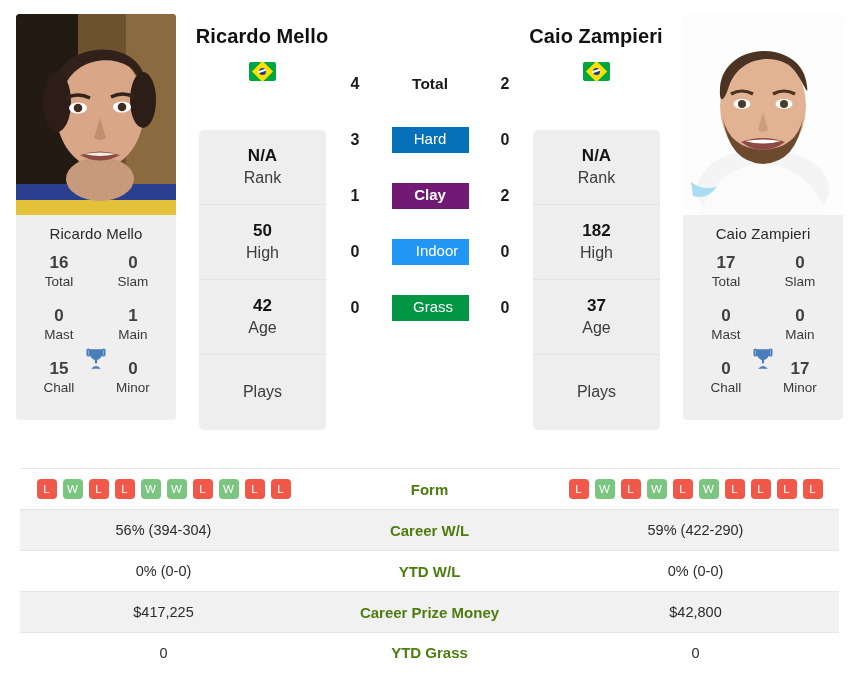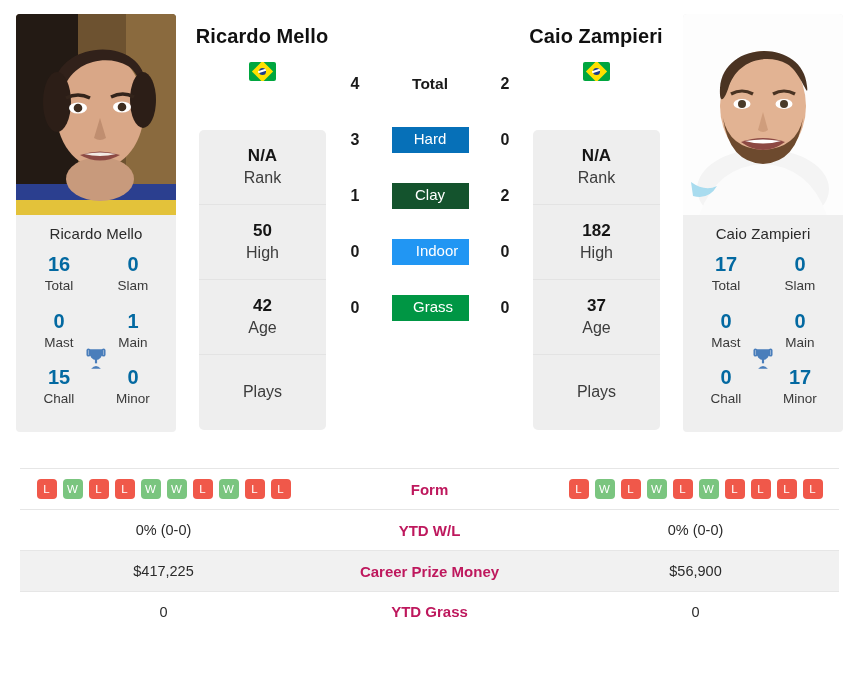--- a/index.html
+++ b/index.html
@@ -52,23 +52,23 @@
     padding: 0 10px 12px;
   }
   .titles-row {
     display: flex;
     justify-content: space-between;
     align-items: flex-start;
     padding: 2px 4px 12px;
   }
   .tstat { width: 58px; text-align: center; }
   .tstat .num {
-    font-size: 20px;
+    font-size: 17px;
     font-weight: bold;
-    color: #0369a1;
+    color: #404040;
     line-height: 1.25;
   }
   .tstat .lab {
     font-size: 13.5px;
     color: #3a3a3a;
     line-height: 1.3;
   }
   .trophy {
     position: absolute;
     left: 50%;
@@ -216,21 +216,21 @@
   .tcell {
     font-size: 14.5px;
     color: #2b2b2b;
     text-align: center;
   }
   .tcell.side { flex: 1; }
   .tcell.label {
     width: 245px;
     font-weight: bold;
     font-size: 15px;
-    color: #be185d;
+    color: #4d7c0f;
   }
   .form-wrap {
     display: flex;
     gap: 6px;
     justify-content: center;
     align-items: center;
   }
   .fbadge {
     width: 20px;
     height: 20px;
@@ -471,21 +471,21 @@
         <div class="srow">
           <div class="sc">3</div>
           <div class="mid">
             <span class="badge-surface" style="background: rgb(6, 112, 184);">Hard</span>
           </div>
           <div class="sc">0</div>
         </div>
         <div class="srow">
           <div class="sc">1</div>
           <div class="mid">
-            <span class="badge-surface" style="background: #14532d;">Clay</span>
+            <span class="badge-surface" style="background: #701a75; font-weight: bold;">Clay</span>
           </div>
           <div class="sc">2</div>
         </div>
         <div class="srow">
           <div class="sc">0</div>
           <div class="mid">
             <span class="badge-surface" style="background: rgb(33, 150, 243); padding-left: 24px;">Indoor</span>
           </div>
           <div class="sc">0</div>
         </div>
@@ -527,31 +527,36 @@
             <span class="fbadge L">L</span>
             <span class="fbadge W">W</span>
             <span class="fbadge L">L</span>
             <span class="fbadge L">L</span>
             <span class="fbadge L">L</span>
             <span class="fbadge L">L</span>
           </div>
       </div>
     </div>
 
+    <div class="trow shaded">
+      <div class="tcell side">56% (394-304)</div>
+      <div class="tcell label">Career W/L</div>
+      <div class="tcell side">59% (422-290)</div>
+    </div>
 
     <div class="trow">
       <div class="tcell side">0% (0-0)</div>
       <div class="tcell label">YTD W/L</div>
       <div class="tcell side">0% (0-0)</div>
     </div>
 
     <div class="trow shaded">
       <div class="tcell side">$417,225</div>
       <div class="tcell label">Career Prize Money</div>
-      <div class="tcell side">$56,900</div>
+      <div class="tcell side">$42,800</div>
     </div>
 
     <div class="trow last">
       <div class="tcell side">0</div>
       <div class="tcell label">YTD Grass</div>
       <div class="tcell side">0</div>
     </div>
 
   </div>
 </div>

